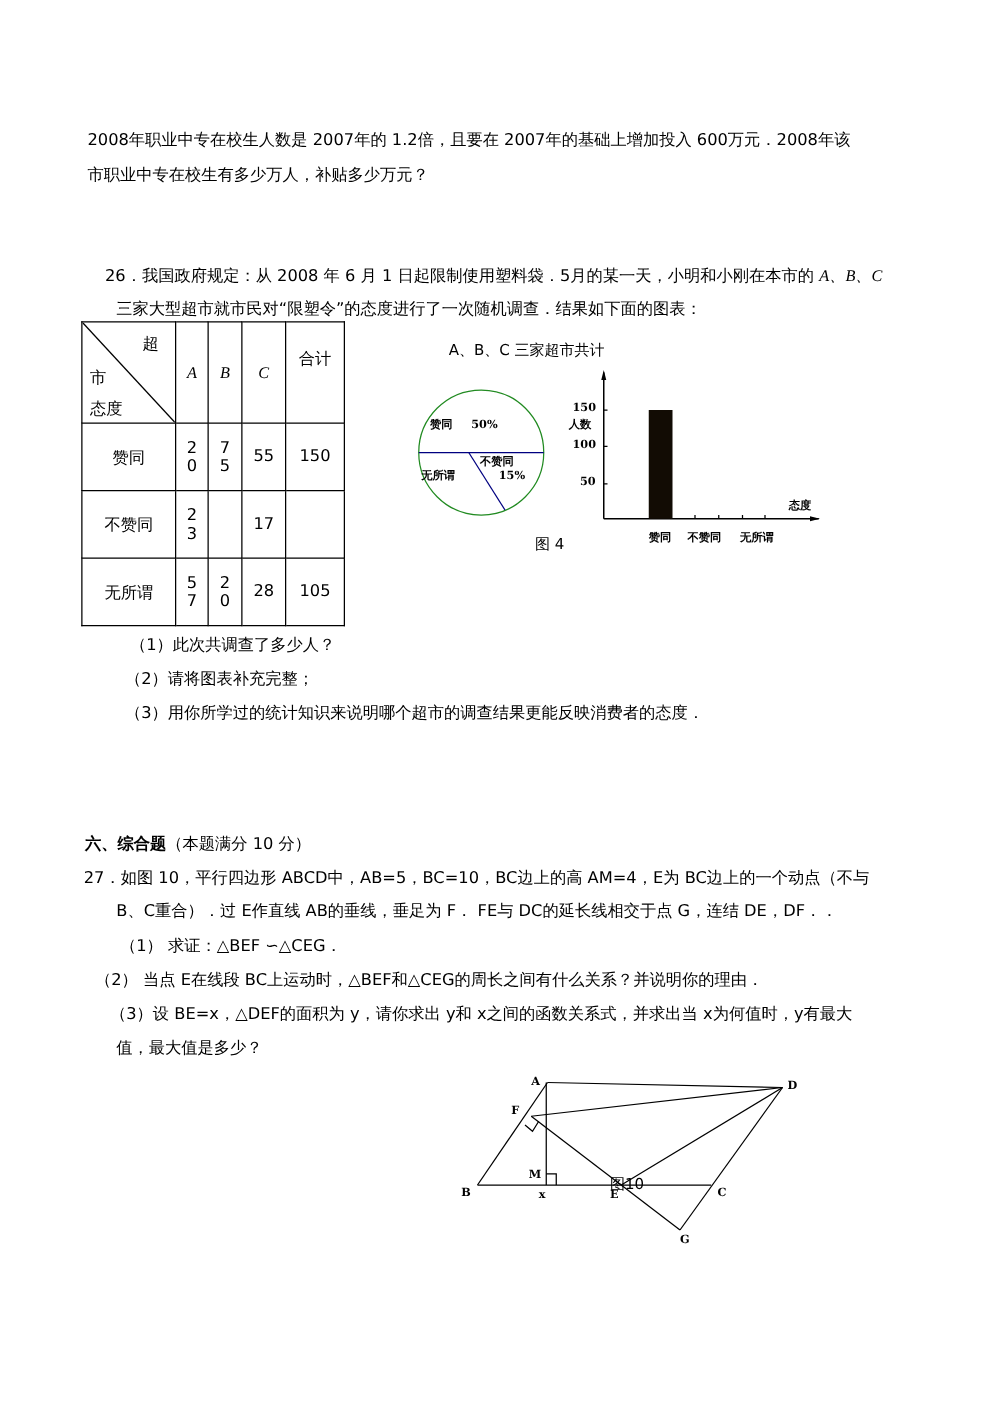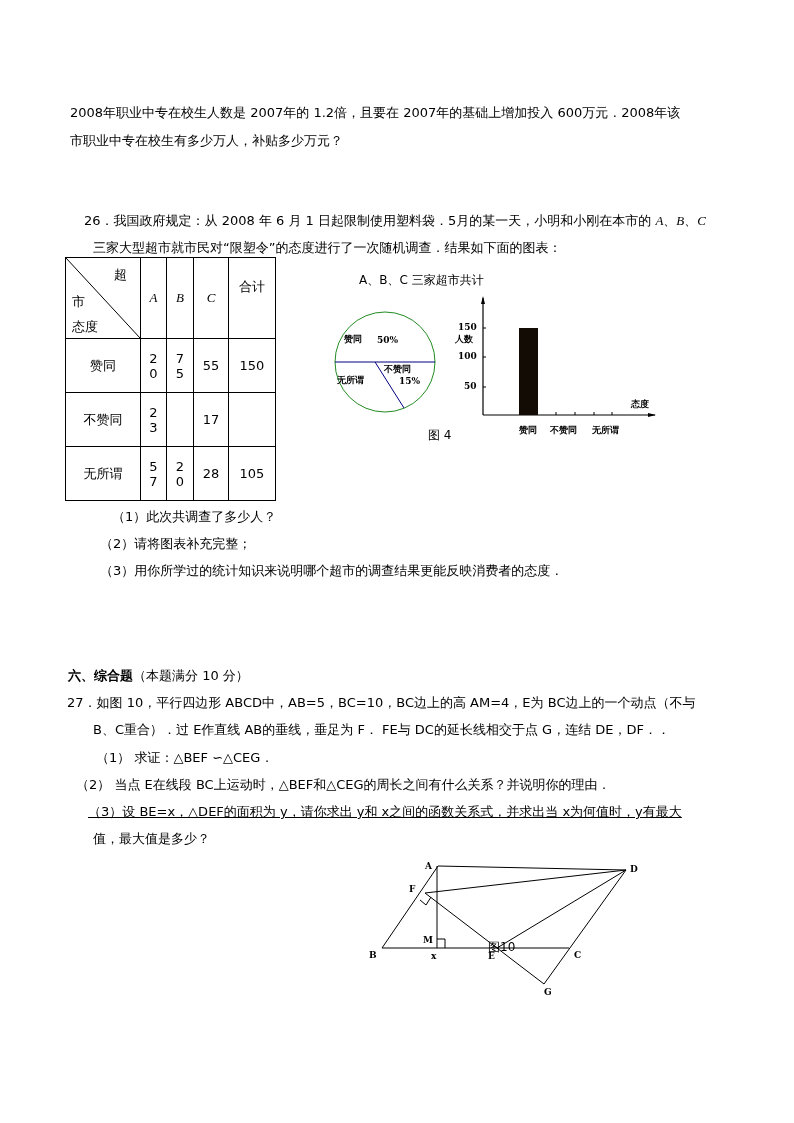--- a/index.html
+++ b/index.html
@@ -124,32 +124,32 @@
 </svg>
 <div class="abs chart-label" style="left:455px; top:291px;margin-top:42px;">人数</div>
 <div class="abs chart-label" style="left:458px; top:322px;">150</div>
 <div class="abs chart-label" style="left:458px; top:351px;">100</div>
 <div class="abs chart-label" style="left:464px; top:381px;">50</div>
 <div class="abs chart-label" style="left:631px; top:398px;">态度</div>
 <div class="abs chart-label" style="left:519px; top:424px;">赞同</div>
 <div class="abs chart-label" style="left:550px; top:424px;">不赞同</div>
 <div class="abs chart-label" style="left:592px; top:424px;">无所谓</div>
 
-<div class="abs line" style="left:112px; top:509px;">（1）此次共调查了多少人？</div>
+<div class="abs line" style="left:104px; top:509px;">（1）此次共调查了多少人？</div>
 <div class="abs line" style="left:100px; top:536px;">（2）请将图表补充完整；</div>
 <div class="abs line" style="left:100px; top:563px;">（3）用你所学过的统计知识来说明哪个超市的调查结果更能反映消费者的态度．</div>
 
 <div class="abs line" style="left:68px; top:668px;">
   <span style="font-weight:bold;">六、综合题</span><span>（本题满分 10 分）</span>
 </div>
 <div class="abs line" style="left:67px; top:695px;">27．如图 10，平行四边形 ABCD中，AB=5，BC=10，BC边上的高 AM=4，E为 BC边上的一个动点（不与</div>
 <div class="abs line" style="left:93px; top:722px;">B、C重合）．过 E作直线 AB的垂线，垂足为 F．  FE与 DC的延长线相交于点 G，连结 DE，DF．．</div>
 <div class="abs line" style="left:96px; top:750px;text-align:center;">（1） 求证：△BEF ∽△CEG．</div>
 <div class="abs line" style="left:76px; top:777px;">（2） 当点 E在线段 BC上运动时，△BEF和△CEG的周长之间有什么关系？并说明你的理由．</div>
-<div class="abs line" style="left:88px; top:804px;text-decoration:underline;">（3）设 BE=x，△DEF的面积为 y，请你求出 y和 x之间的函数关系式，并求出当 x为何值时，y有最大</div>
+<div class="abs line" style="left:88px; top:804px;">（3）设 BE=x，△DEF的面积为 y，请你求出 y和 x之间的函数关系式，并求出当 x为何值时，y有最大</div>
 <div class="abs line" style="left:93px; top:831px;">值，最大值是多少？</div>
 
 <svg class="abs" style="left:360px; top:855px;" width="300" height="160">
   <g stroke="#000" stroke-width="1" fill="none">
 
     <line x1="78" y1="11" x2="266" y2="15"></line>
     <line x1="22" y1="93" x2="209" y2="93"></line>
     <line x1="22" y1="93" x2="78" y2="11"></line>
     <line x1="266" y1="15" x2="184" y2="129"></line>
 

